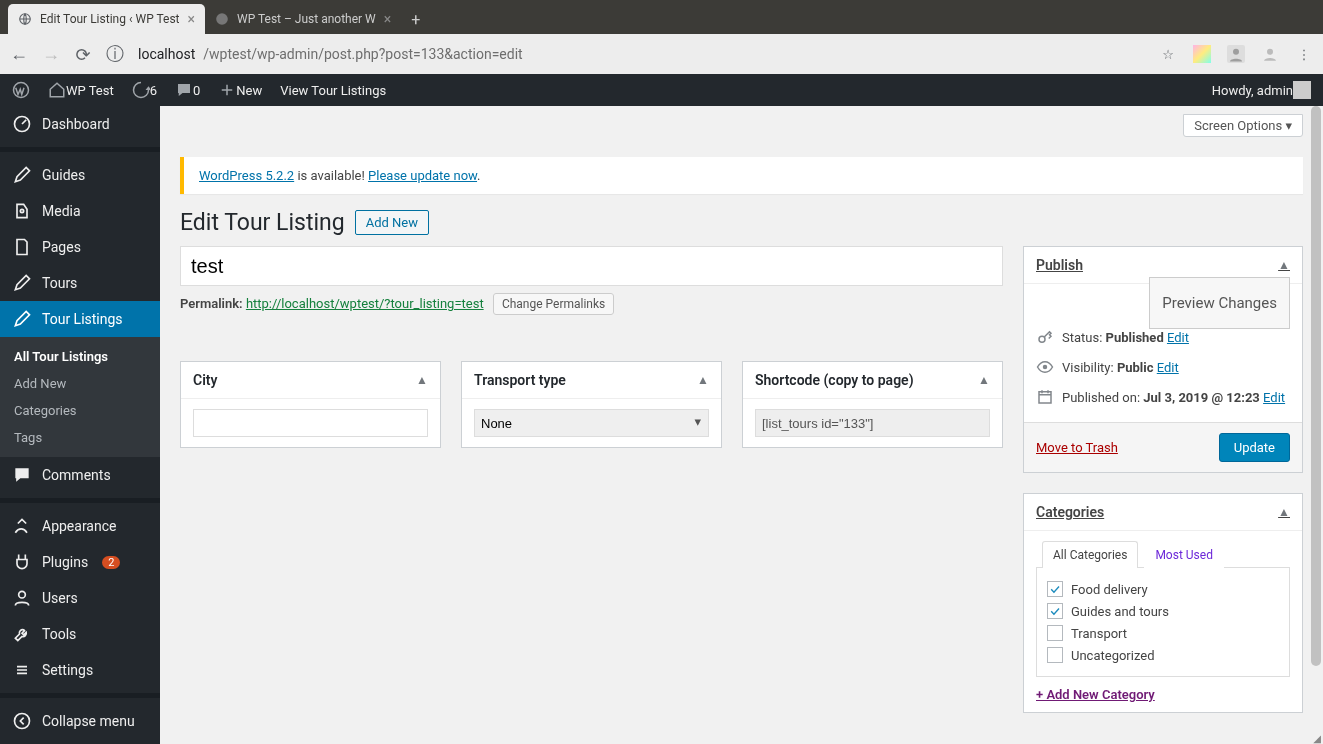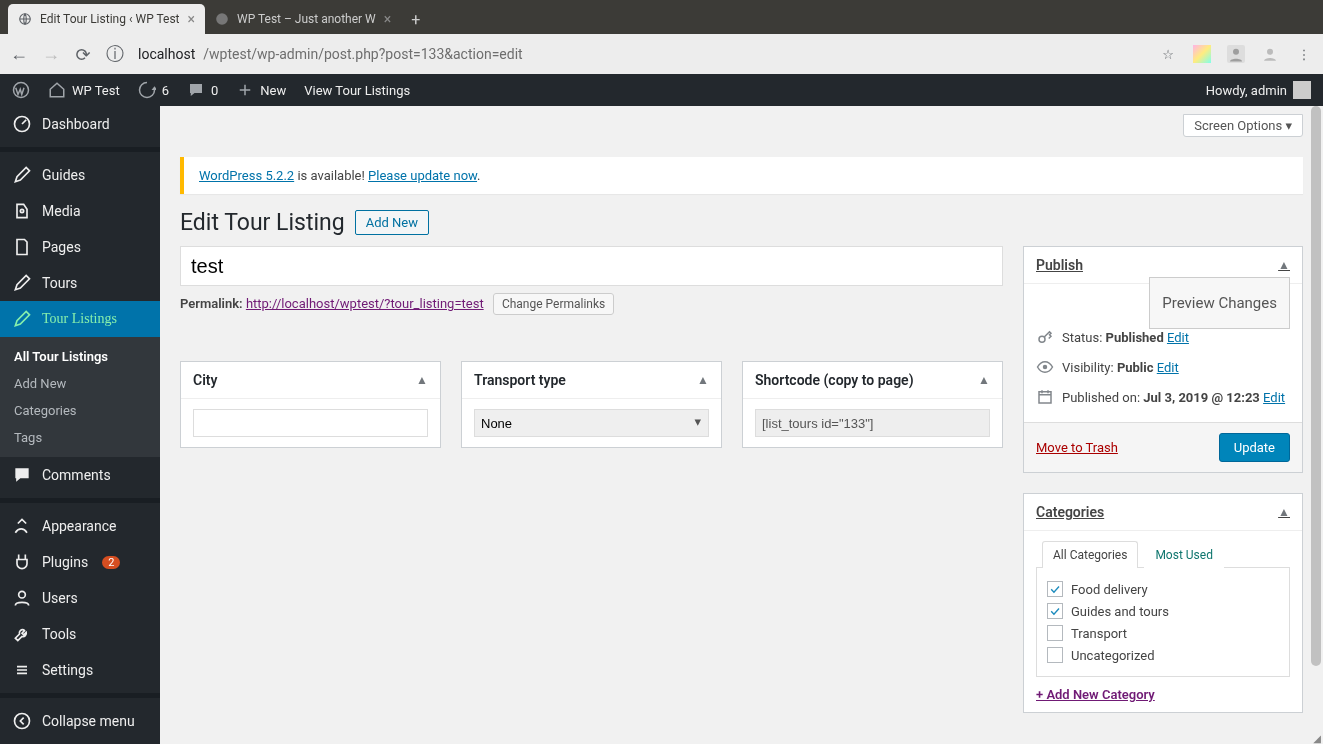--- a/index.html
+++ b/index.html
@@ -19,31 +19,31 @@
   .url-box { flex:1; display:flex; align-items:center; gap:8px; color:#202124; font-size:14px; }
   .url-host { color:#202124; }
   .url-rest { color:#6e6e6e; }
   .chrome-icons { display:flex; gap:16px; align-items:center; }
   .ci { width:18px; height:18px; display:flex; align-items:center; justify-content:center; color:#5f6368; }
   .gradient-box{ width:18px; height:18px; background:linear-gradient(135deg,#ffb3e6,#ffec80,#80ffec);}
   
   
   .wp-adminbar { background:#23282d; color:#eee; height:32px; display:flex; align-items:center; justify-content:space-between; padding:0 12px; font-size:13px; }
   .ab-left, .ab-right { display:flex; align-items:center; gap:18px; }
-  .ab-item { display:flex; align-items:center; gap:6px; color:#eee; }
+  .ab-item { display:flex; align-items:center; gap:0; color:#eee; }
   .ab-icon { fill:#a0a5aa; width:18px; height:18px; }
   .ab-avatar { width:18px; height:18px; background:#ccc; }
   
   
   .wp-body { display:flex; height: calc(744px - 34px - 40px - 32px); }
   
   
   .admenu { width:160px; background:#23282d; color:#eee; padding-top:0; }
   .menu-item { display:flex; align-items:center; gap:10px; padding:8px 12px; color:#eee; font-size:14px; }
-  .menu-item.current { background:#0073aa; color:#86efac; position:relative;font-family:Liberation Serif, serif;}
+  .menu-item.current { background:#0073aa; color:#ffffff; position:relative;}
   .menu-item.current::after { content:""; position:absolute; right:-8px; top:50%; transform:translateY(-50%); border:8px solid transparent; border-right-color:#f1f1f1;}
   .menu-sep { height:5px; background:#191e23; margin:5px 0;}
   .submenu { background:#32373c; padding:6px 0;}
   .submenu-item { padding:6px 14px; color:#b4b9be; font-size:13px;}
   .submenu-item.current { color:#fff; font-weight:600;}
   .mi-icon { width:20px; height:20px; fill:#a0a5aa; flex-shrink:0;}
   .menu-item.current .mi-icon { fill:#fff;}
   .plugin-badge { background:#d54e21; color:#fff; border-radius:10px; padding:0 6px; font-size:11px; margin-left:4px;}
   
   
@@ -56,21 +56,21 @@
   .heading-row h1 { font-size:23px; font-weight:400; color:#23282d;}
   .page-action { border:1px solid #0071a1; color:#0071a1; background:#f3f5f6; padding:4px 10px; font-size:13px; border-radius:2px;}
   
   .edit-grid { display:flex; gap:20px; padding:0 20px 20px;}
   .main-col { flex:1; }
   .side-col { width:280px; }
   
   .title-input { width:100%; padding:6px 10px; font-size:20px; border:1px solid #ddd; background:#fff; height:40px;}
   .permalink-row { padding:10px 0; font-size:13px; color:#666;}
   .permalink-row b { font-weight:600; color:#444;}
-  .permalink-row a { color:#701a75; text-decoration:underline;}
+  .permalink-row a { color:#15803d; text-decoration:underline;}
   .button-small { border:1px solid #ccc; background:#f7f7f7; padding:3px 8px; border-radius:3px; font-size:12px; margin-left:6px; color:#555;}
   
   .meta-boxes { display:flex; gap:20px; margin-top:40px;}
   .meta-box { flex:1; background:#fff; border:1px solid #ccd0d4;}
   .meta-head { padding:10px 12px; border-bottom:1px solid #eee; font-weight:600; font-size:14px; display:flex; justify-content:space-between; align-items:center; color:#23282d;}
   .meta-body { padding:10px 12px;}
   .text-input { width:100%; border:1px solid #ddd; padding:4px 6px; background:#fff; font-size:13px; height:28px;}
   .text-input.ro { background:#eee; color:#555;}
   select.text-input { appearance:none; background:#efefef;}
   .select-wrap{position:relative;}
@@ -84,21 +84,21 @@
   .misc-row .link{ color:#0073aa; text-decoration:underline;}
   .preview-wrap { text-align:right; padding:0 0 10px;}
   .button { border:1px solid #ccc; background:#f7f7f7; padding:16px 12px; border-radius:0; font-size:15px; color:#555;}
   .button-primary{ background:#0085ba; border:1px solid #006799; color:#fff; padding:6px 14px; border-radius:3px; font-size:13px;}
   .major-actions{ display:flex; justify-content:space-between; align-items:center; border-top:1px solid #ddd; padding:10px 12px; background:#f5f5f5;}
   .trash-link{ color:#a00; text-decoration:underline;}
   .dashicon{ width:18px; height:18px; fill:#82878c; flex-shrink:0;}
   
   .cat-tabs{ display:flex; border-bottom:1px solid #ddd;text-align:right;}
   .cat-tab{ padding:6px 10px; border:1px solid #ddd; border-bottom:none; background:#fff; margin-bottom:-1px; margin-left:6px; font-size:12px; border-radius:3px 3px 0 0;}
-  .cat-tab.inactive{ border-color:transparent; color:#0f766e;}
+  .cat-tab.inactive{ border-color:transparent; color:#6d28d9;}
   .cat-list{ border:1px solid #ddd; border-top:none; padding:10px;}
   .cat-item{ display:flex; align-items:center; gap:8px; padding:3px 0; font-size:13px;}
   .chk{ width:16px; height:16px; border:1px solid #b4b9be; display:flex; align-items:center; justify-content:center; background:#fff;}
   .chk.checked{ color:#1e8cbe; }
   .chk.checked::before{ content:"✓"; font-size:13px; font-weight:bold;}
   .add-cat-link{ color:#701a75; text-decoration:underline; font-weight:600; display:block; padding:10px 12px;}
   
   .scrollbar-track { position:absolute; right:2px; top:0; bottom:0; width:12px;}
   .scrollbar-thumb { position:absolute; right:0; top:0; width:10px; height:560px; background:#c1c1c1; border-radius:5px;}
   .scroll-corner{ position:absolute; bottom:0; right:0; width:12px;height:12px;color:#888;font-size:10px;display:flex;align-items:center;justify-content:center;}

